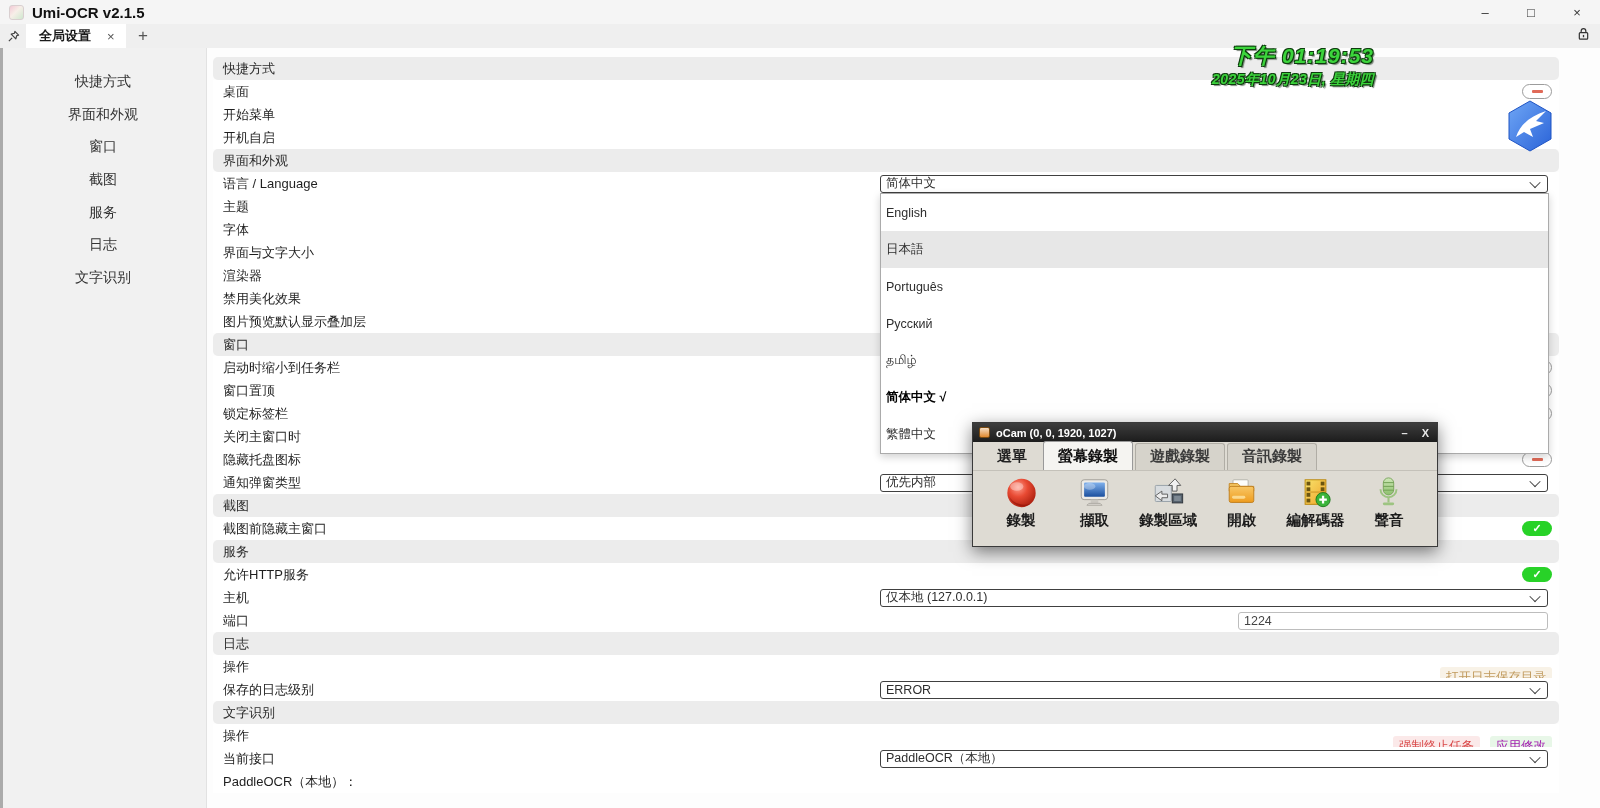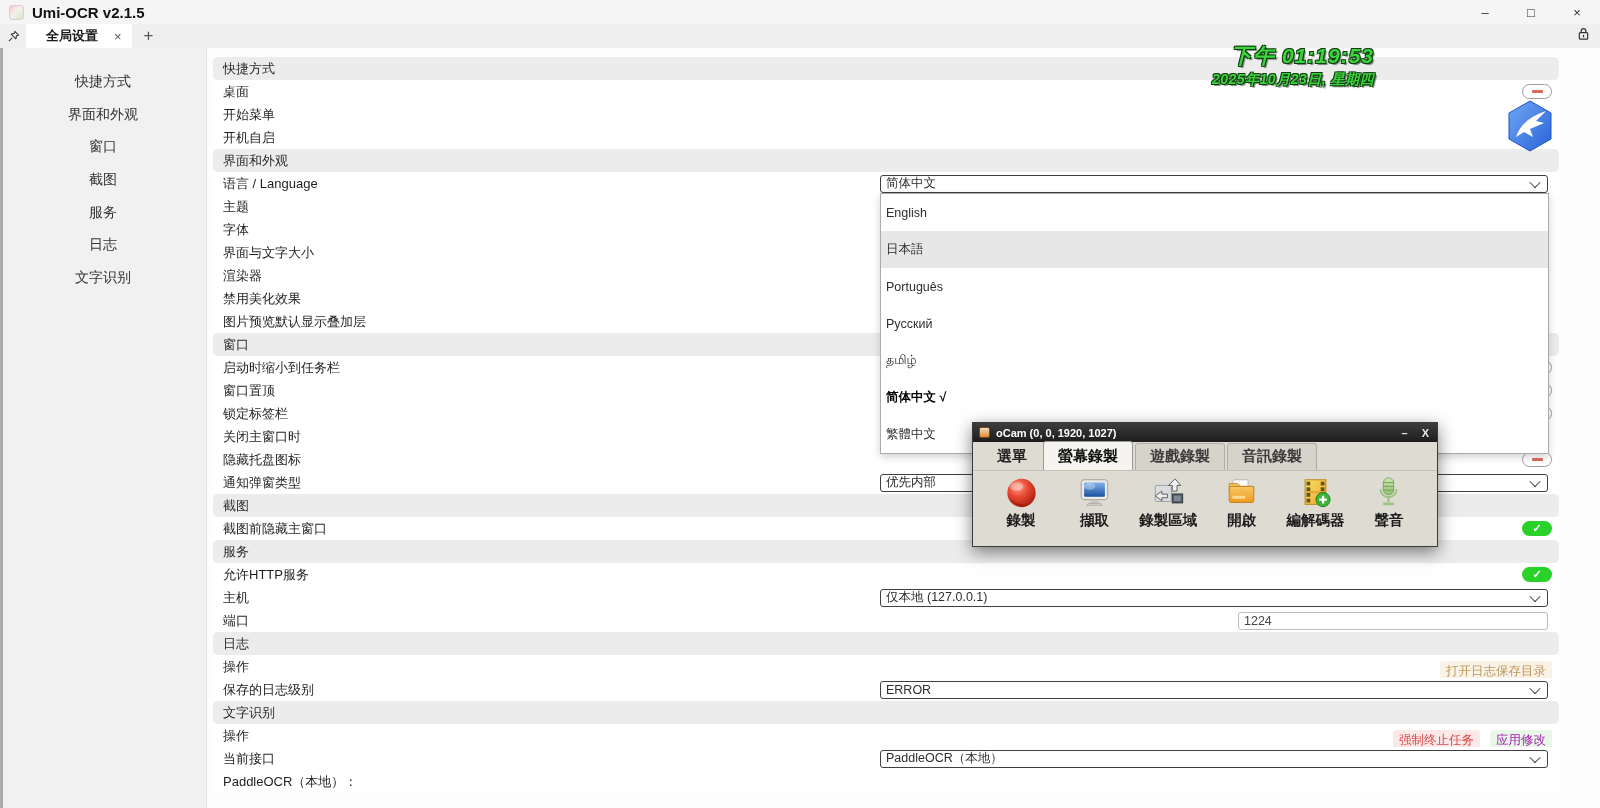--- a/index.html
+++ b/index.html
@@ -8,21 +8,21 @@
 
   
   .titlebar { position:absolute; left:0; top:0; width:1600px; height:24px; background:#f5f5f5; display:flex; align-items:center; }
   .app-icon { width:15px; height:15px; margin-left:9px; border-radius:3px;
     background:linear-gradient(135deg,#f3c9d6 0%,#f7efe8 45%,#cfe8cf 100%); border:1px solid #d9cfd0; }
   .win-title { font-size:15px; font-weight:bold; color:#111; margin-left:8px; }
   .win-btns { margin-left:auto; display:flex; }
   .win-btn { width:46px; height:24px; display:flex; align-items:center; justify-content:center; font-size:13px; color:#333; }
   .tabbar { position:absolute; left:0; top:24px; width:1600px; height:24px; background:#efefef; display:flex; align-items:center; }
   .pin-wrap { width:26px; display:flex; justify-content:center; }
-  .tab { height:24px; background:#ffffff; display:flex; align-items:center; padding:0 10px 0 20px; min-width:100px; }
+  .tab { height:24px; background:#ffffff; display:flex; align-items:center; padding:0 10px 0 13px; min-width:100px; }
   .tab-label { font-size:13px; font-weight:bold; color:#1a1a1a; }
   .tab-close { margin-left:16px; font-size:13px; color:#555; }
   .tab-new { font-size:17px; color:#555; margin-left:12px; }
   .lock-wrap { margin-left:auto; margin-right:10px; }
 
   
   .appbody { position:absolute; left:0; top:48px; width:1600px; height:760px; display:flex; }
   .left-scrollbar { position:absolute; left:0; top:0; width:3px; height:760px; background:#ababab; z-index:5; }
   .sidebar { width:207px; height:760px; background:#f1f1f1; border-right:1px solid #e2e2e2; padding-top:18px; }
   .side-item { height:32.6px; display:flex; align-items:center; justify-content:center; font-size:14px; color:#333; }
@@ -42,21 +42,21 @@
   .dropdown { position:absolute; left:667px; top:2.5px; width:668px; height:18px; background:#fff;
     border:1px solid #404040; border-radius:3px; display:flex; align-items:center; }
   .dd-value { font-size:12.5px; color:#2e2e2e; margin-left:5px; white-space:nowrap; overflow:hidden; }
   .chev { margin-left:auto; margin-right:8px; width:8px; height:8px; position:relative; }
   .chev::before { content:""; position:absolute; left:0; top:0; width:7px; height:7px;
     border-right:1.6px solid #444; border-bottom:1.6px solid #444; transform:rotate(45deg) translate(-1px,-1px); }
 
   .port-input { position:absolute; left:1025px; top:2.5px; width:310px; height:18px; border:1px solid #bdbdbd;
     border-radius:3px; font-size:12.5px; color:#444; padding-left:5px; font-family:"Liberation Sans",sans-serif; background:#fff; }
 
-  .row-buttons { position:absolute; right:7px; top:6px; display:flex; gap:10px; }
+  .row-buttons { position:absolute; right:7px; top:12px; display:flex; gap:10px; }
   .btn { font-size:12.5px; padding:1.5px 6px; border-radius:3px; white-space:nowrap; }
   .btn.tan { color:#c09a5d; background:#f8f2e7; }
   .btn.red { color:#d84848; background:#fbe9e9; }
   .btn.green { color:#a21caf; background:#e8f7e8; }
 
   
   .lang-popup { position:absolute; left:673px; top:145px; width:669px; background:#fff; border:1px solid #ababab;
     box-shadow:0 3px 8px rgba(0,0,0,.18); z-index:8; }
   .lang-opt { height:37px; display:flex; align-items:center; padding-left:5px; font-size:12.5px; color:#2e2e2e; }
   .lang-opt.hl { background:#e7e7e7; }

